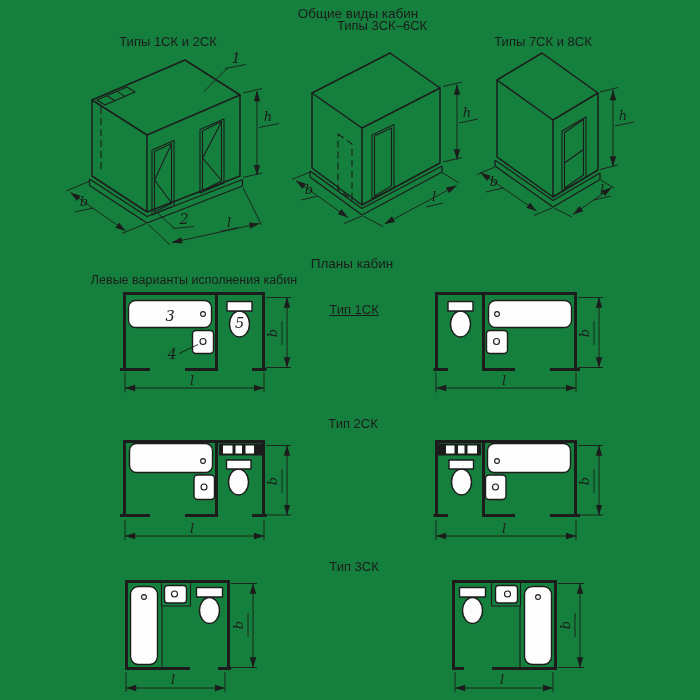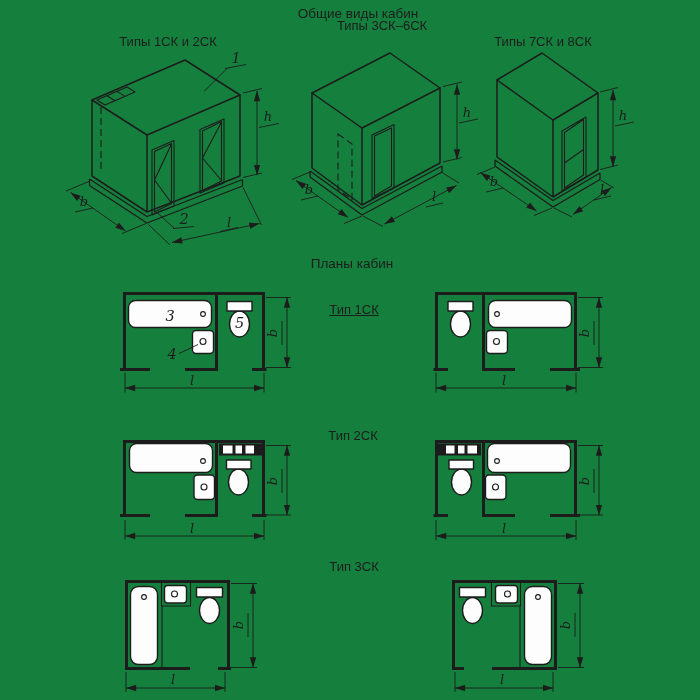--- a/index.html
+++ b/index.html
@@ -27,22 +27,23 @@
 </head>
 <body>
 
 <div class="canvas">
 
   <div class="hdr t-main" style="left:358px;top:6px;">Общие виды кабин</div>
   <div class="hdr t-sub" style="left:168px;top:34px;">Типы 1СК и 2СК</div>
   <div class="hdr t-sub" style="left:382px;top:18px;">Типы 3СК–6СК</div>
   <div class="hdr t-sub" style="left:543px;top:34px;">Типы 7СК и 8СК</div>
   <div class="hdr t-main" style="left:352px;top:256px;">Планы кабин</div>
+  <div class="hdr t-col" style="left:194px;top:273px;">Левые варианты исполнения кабин</div>
   <div class="hdr t-row" style="left:354px;top:302px;text-decoration:underline;">Тип 1СК</div>
-  <div class="hdr t-row" style="left:353px;top:428px;">Тип 2СК</div>
+  <div class="hdr t-row" style="left:353px;top:416px;">Тип 2СК</div>
   <div class="hdr t-row" style="left:354px;top:559px;">Тип 3СК</div>
 
   <svg width="700" height="700" viewBox="0 0 700 700">
     <defs>
       <marker id="arr" viewBox="0 0 11 8" refX="10.5" refY="4" markerWidth="11" markerHeight="8" markerUnits="userSpaceOnUse" orient="auto-start-reverse">
         <path d="M0.3,0.8 L10.7,4 L0.3,7.2 Z" fill="#1c1c1c"></path>
       </marker>
     </defs>
 
     <g>

